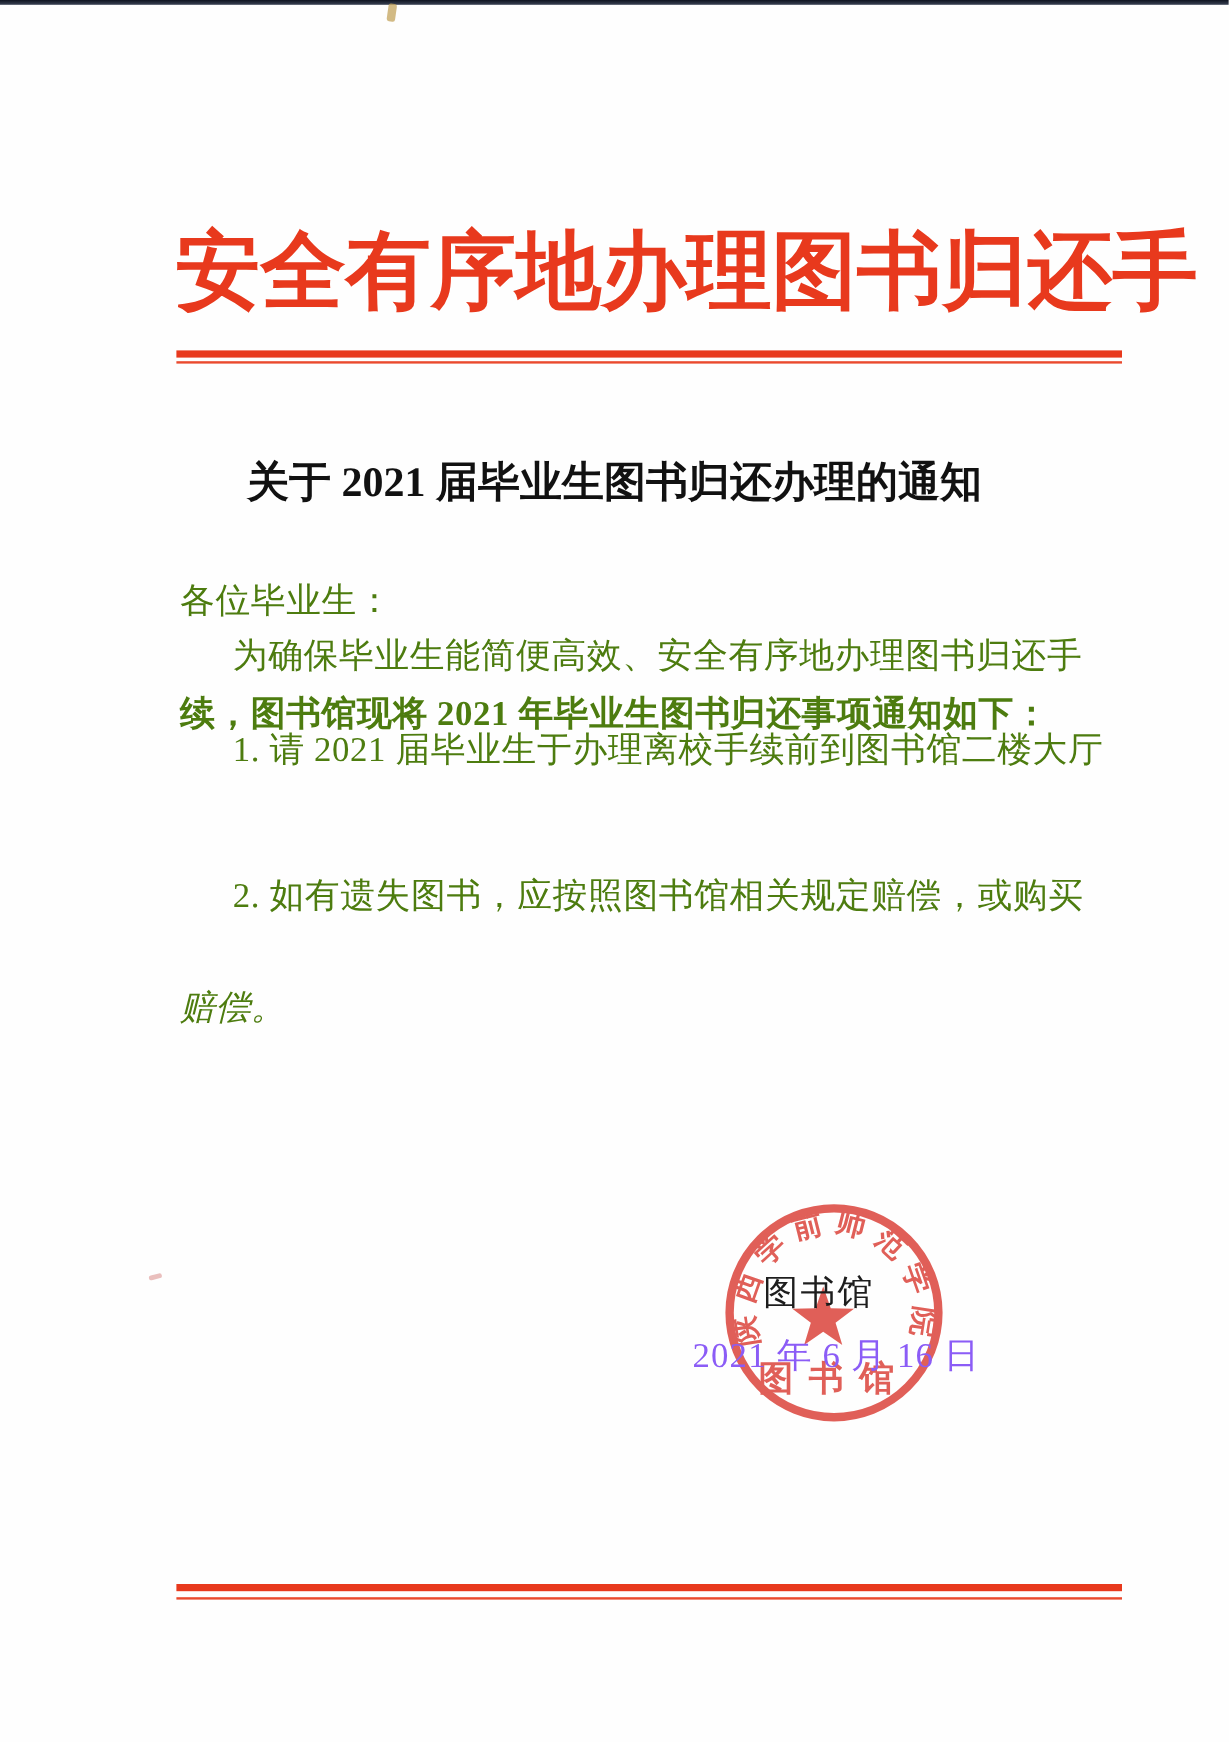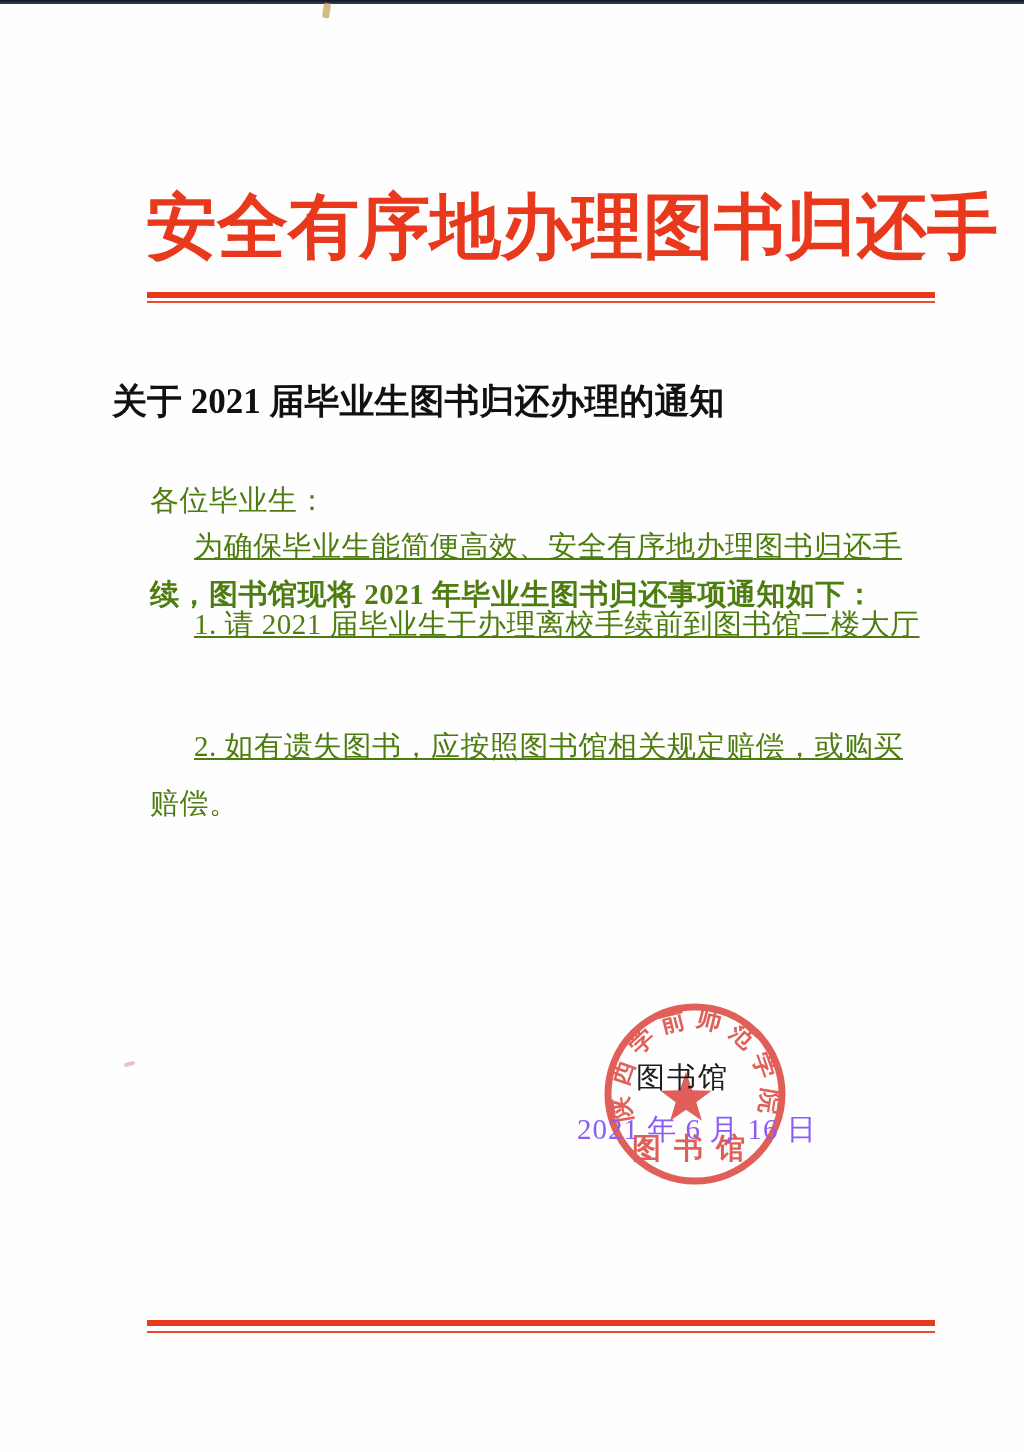--- a/index.html
+++ b/index.html
@@ -56,44 +56,44 @@
   .rule-thick { height: 6px; background: #e8391d; }
   .rule-thin  { height: 2px; background: #ea4a2e; }
   .rule-top-thick { top: 292px; }
   .rule-top-thin  { top: 301px; }
   .rule-bottom-thick { top: 1320px; }
   .rule-bottom-thin  { top: 1331px; }
   .doc-title {
     position: absolute;
     left: 112px; top: 378px;
     width: 800px;
-    text-align: left;
+    text-align: center;
     font-size: 35px;
     font-weight: bold;
     color: #111;
     white-space: nowrap;
   }
   .body-line {
     position: absolute;
     left: 150px;
     width: 740px;
     font-size: 29px;
     color: #4d7c0f;
     white-space: nowrap;
     letter-spacing: 0.5px;
   }
-  .indent { padding-left: 44px; text-decoration: underline; }
+  .indent { padding-left: 44px; }
   .ln1 { top: 481px; }
   .ln2 { top: 527px; }
   .ln3 { top: 575px; font-weight: bold; }
   .ln4 { top: 605px; }
   .ln5 { top: 673px; }
   .ln6 { top: 727px; }
   .ln7 { top: 773px; }
-  .ln8 { top: 784px; }
+  .ln8 { top: 820px; font-style: italic; }
   .stamp {
     position: absolute;
     left: 598px; top: 1000px;
     width: 196px; height: 192px;
     opacity: 0.88;
   }
   .sig-name {
     position: absolute;
     left: 636px; top: 1058px;
     font-size: 29px;

